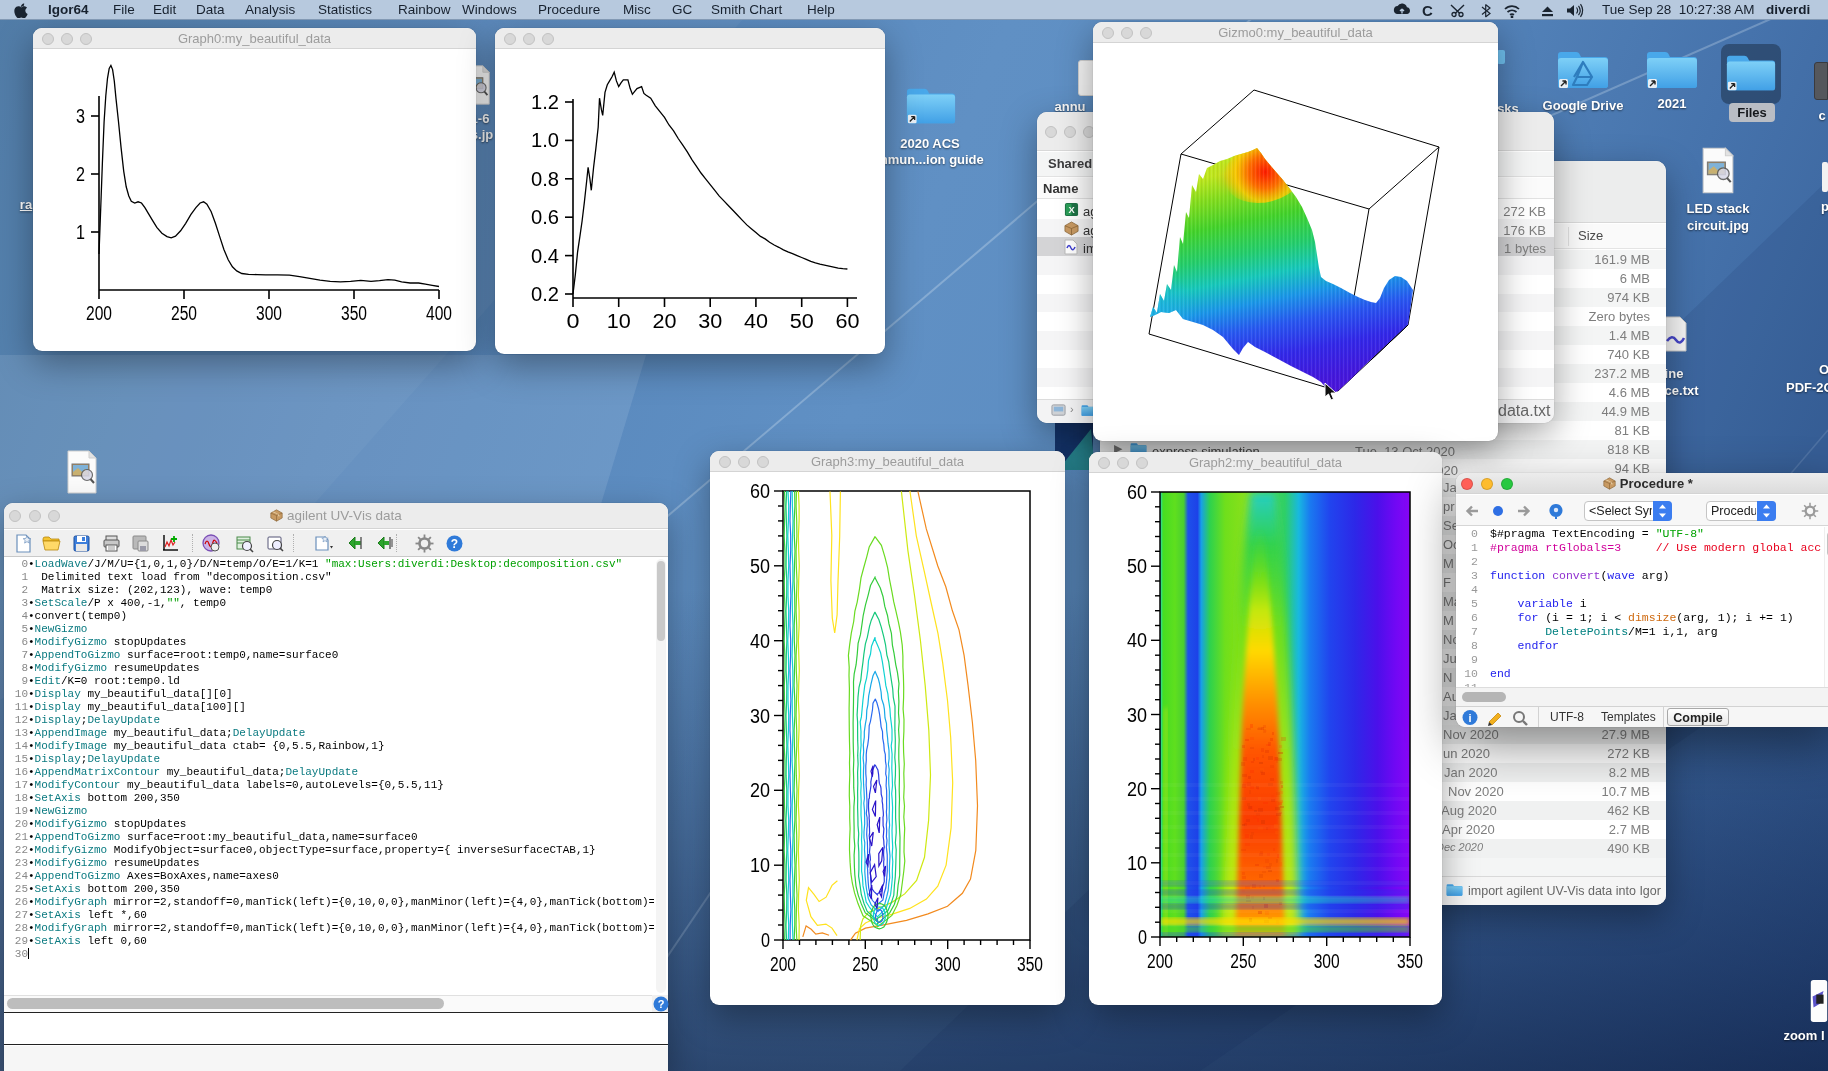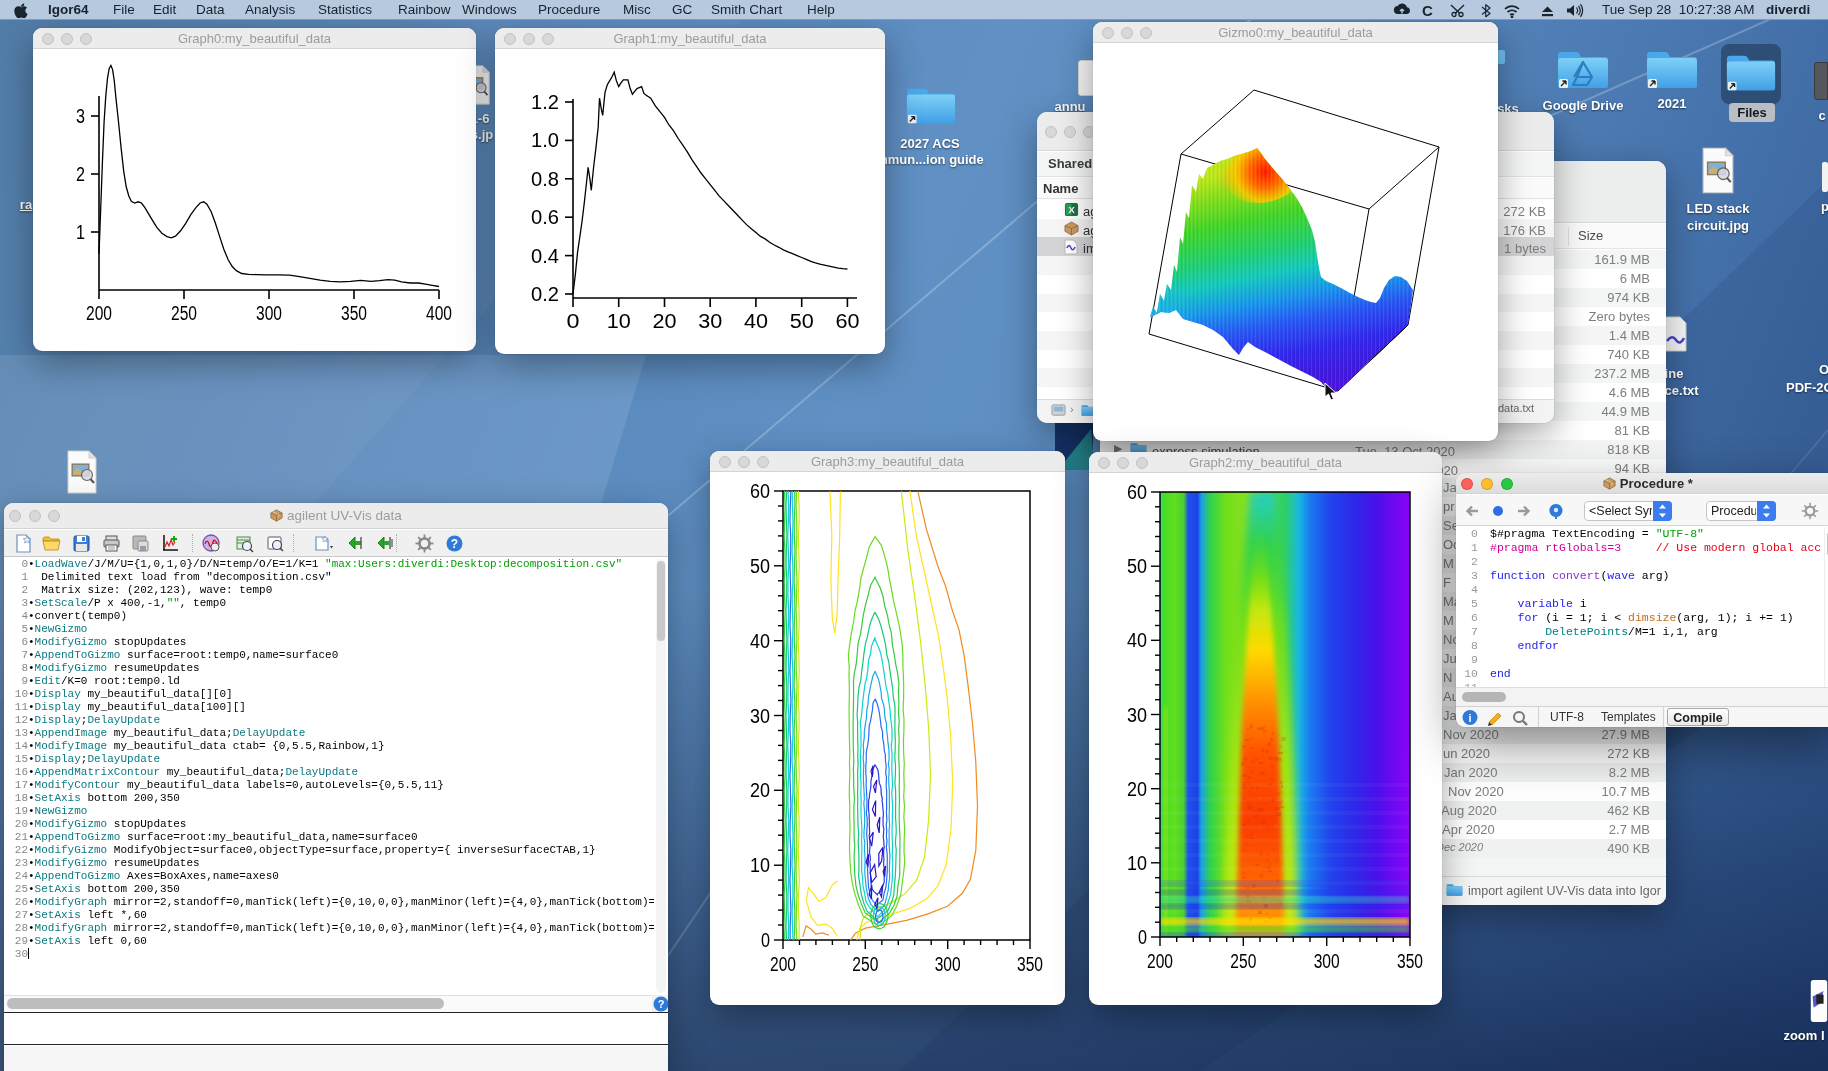--- a/index.html
+++ b/index.html
@@ -59,21 +59,21 @@
     <line x1="25.5" y1="29" x2="29" y2="33" stroke="#555" stroke-width="2"></line>
     </svg>
     <div class="dicon-label" style="left:460px;top:111px;width:40px;">1-6</div>
     <div class="dicon-label" style="left:462px;top:127px;width:40px;">s.jp</div>
     <svg class="abs" style="left:905px;top:85px" width="52" height="42" viewBox="0 0 54 42">
     <path d="M2 6 Q2 3 5 3 L20 3 Q23 3 24 6 L25 8 L49 8 Q52 8 52 11 L52 36 Q52 39 49 39 L5 39 Q2 39 2 36 Z" fill="#49a8ea"></path>
     <path d="M2 12 Q2 9 5 9 L49 9 Q52 9 52 12 L52 36 Q52 39 49 39 L5 39 Q2 39 2 36 Z" fill="url(#fgrad)"></path>
       <rect x="3" y="30" width="9" height="9" rx="1.5" fill="#e8eef4"></rect>
       <path d="M5 37 L10 32 M10 32 L10 35.6 M10 32 L6.4 32" stroke="#222" stroke-width="1.4" fill="none"></path>
     </svg>
-    <div class="dicon-label" style="left:880px;top:136px;width:100px;">2027 ACS</div>
+    <div class="dicon-label" style="left:880px;top:136px;width:100px;">2020 ACS</div>
     <div class="dicon-label" style="left:860px;top:152px;width:140px;">mmun...ion guide</div>
     <div class="abs" style="left:1078px;top:60px;width:22px;height:36px;background:#f4f4f4;border-radius:3px;border:1px solid #d0d0d0;"></div>
     <div class="dicon-label" style="left:1048px;top:99px;width:44px;">annu</div>
     <div class="dicon-label" style="left:1486px;top:101px;width:44px;">sks</div>
     <div class="abs" style="left:1497px;top:50px;width:8px;height:14px;background:#6fc0ef;border-radius:2px;"></div>
     <svg class="abs" style="left:1556px;top:48px" width="54" height="44" viewBox="0 0 54 42">
     <path d="M2 6 Q2 3 5 3 L20 3 Q23 3 24 6 L25 8 L49 8 Q52 8 52 11 L52 36 Q52 39 49 39 L5 39 Q2 39 2 36 Z" fill="#49a8ea"></path>
     <path d="M2 12 Q2 9 5 9 L49 9 Q52 9 52 12 L52 36 Q52 39 49 39 L5 39 Q2 39 2 36 Z" fill="url(#fgrad)"></path>
       <path d="M27 13 L36 28 L31 36 L17 36 L21 28 Z M27 13 L18 28 M36 28 L22 28" fill="none" stroke="#2e7dbe" stroke-width="2.2" stroke-linejoin="round"></path>
       <rect x="3" y="30" width="9" height="9" rx="1.5" fill="#e8eef4"></rect>
@@ -266,21 +266,21 @@
     <div class="abs" style="left:0;top:287px;width:517px;height:24px;background:#f3f3f4;border-top:1px solid #dcdcdc;border-radius:0 0 10px 10px;"></div>
     <svg class="abs" style="left:14px;top:291px" width="15" height="15" viewBox="0 0 16 16">
       <rect x="1" y="2" width="14" height="11" rx="1.5" fill="#cfd2d6" stroke="#9a9da2"></rect>
       <rect x="3" y="4" width="10" height="5" fill="#8fb6d9"></rect>
     </svg>
     <div class="abs" style="left:33px;top:291px;font-size:11px;color:#888;">›</div>
     <svg class="abs" style="left:44px;top:292px" width="16" height="13" viewBox="0 0 54 42">
       <path d="M2 6 Q2 3 5 3 L20 3 Q23 3 24 6 L25 8 L49 8 Q52 8 52 11 L52 36 Q52 39 49 39 L5 39 Q2 39 2 36 Z" fill="#49a8ea"></path>
       <path d="M2 12 Q2 9 5 9 L49 9 Q52 9 52 12 L52 36 Q52 39 49 39 L5 39 Q2 39 2 36 Z" fill="url(#fgrad)"></path>
     </svg>
-    <div class="abs" style="left:461px;top:290px;font-size:11px;color:#666;">data.txt</div>
+    <div class="abs" style="left:461px;top:290px;font-size:16px;color:#666;">data.txt</div>
   </div>
 <div class="win" style="left:1093px;top:22px;width:405px;height:419px;z-index:12;">
     <div class="tbar"></div>
     <div class="ttl">Gizmo0:my_beautiful_data</div>
     <div class="tl" style="left:9px;"></div>
     <div class="tl" style="left:28px;"></div>
     <div class="tl" style="left:47px;"></div>
     <svg class="abs" style="left:0;top:0" width="405" height="419" viewBox="0 0 405 419">
 <defs>
 <linearGradient id="gsurf" x1="190" y1="140" x2="240" y2="390" gradientUnits="userSpaceOnUse">
@@ -358,21 +358,20 @@
       <line x1="58" y1="183.0" x2="66" y2="183.0" stroke="#000" stroke-width="1.6"></line>
       <text x="52.0" y="190.0" font-size="20" fill="#000" text-anchor="end" font-family="Liberation Sans" textLength="9" lengthAdjust="spacingAndGlyphs">1</text>
       <line x1="58" y1="125.0" x2="66" y2="125.0" stroke="#000" stroke-width="1.6"></line>
       <text x="52.0" y="132.0" font-size="20" fill="#000" text-anchor="end" font-family="Liberation Sans" textLength="9" lengthAdjust="spacingAndGlyphs">2</text>
       <line x1="58" y1="67.0" x2="66" y2="67.0" stroke="#000" stroke-width="1.6"></line>
       <text x="52.0" y="74.0" font-size="20" fill="#000" text-anchor="end" font-family="Liberation Sans" textLength="9" lengthAdjust="spacingAndGlyphs">3</text>
     </svg>
   </div>
 <div class="win" style="left:495px;top:28px;width:390px;height:326px;z-index:16;">
     <div class="tbar"></div>
-    <div class="ttl">Graph1:my_beautiful_data</div>
     <div class="tl" style="left:9px;"></div>
     <div class="tl" style="left:28px;"></div>
     <div class="tl" style="left:47px;"></div>
     <svg class="abs" style="left:0;top:21px" width="390" height="305" viewBox="0 0 390 305">
       <path d="M78.0,245.0 L80.3,225.8 L82.6,202.8 L84.9,187.4 L87.1,172.0 L89.4,152.8 L91.7,131.7 L93.1,118.3 L94.9,129.8 L96.3,141.3 L98.6,118.3 L100.9,99.1 L103.2,78.0 L104.5,49.2 L106.4,60.7 L107.7,66.4 L110.0,43.4 L112.3,35.7 L114.6,31.9 L116.9,28.0 L119.2,23.2 L121.4,31.9 L123.7,37.6 L126.0,33.8 L128.3,30.9 L130.6,30.9 L132.9,30.9 L135.2,39.6 L137.4,45.3 L139.7,42.4 L142.0,39.6 L144.3,38.6 L146.6,37.6 L148.9,44.4 L151.2,46.3 L155.7,49.2 L160.3,56.8 L164.9,62.6 L169.5,68.4 L174.0,76.0 L178.6,81.8 L183.2,89.5 L187.8,96.2 L192.3,102.9 L196.9,110.6 L201.5,117.3 L206.0,124.0 L210.6,129.8 L215.2,135.6 L219.8,141.3 L224.3,147.1 L228.9,151.9 L233.5,156.7 L238.1,161.5 L242.6,166.3 L247.2,171.1 L251.8,175.9 L256.3,179.7 L260.9,183.6 L265.5,187.4 L270.1,189.9 L274.6,193.2 L279.2,196.0 L283.8,198.3 L288.4,200.8 L292.9,202.8 L297.5,204.7 L302.1,206.6 L306.7,208.5 L311.2,210.4 L315.8,212.4 L320.4,213.9 L324.9,215.2 L329.5,216.2 L334.1,217.2 L338.7,218.1 L343.2,219.1 L347.8,219.7 L352.4,220.0" fill="none" stroke="#000" stroke-width="1.3"></path>
       <line x1="78" y1="249" x2="362" y2="249" stroke="#000" stroke-width="1.6"></line>
       <line x1="78" y1="249" x2="78" y2="50" stroke="#000" stroke-width="1.6"></line>
       <line x1="78.0" y1="249" x2="78.0" y2="258" stroke="#000" stroke-width="1.6"></line>
       <text x="78.0" y="279.0" font-size="20" fill="#000" text-anchor="middle" font-family="Liberation Sans" textLength="13" lengthAdjust="spacingAndGlyphs">0</text>
       <line x1="123.7" y1="249" x2="123.7" y2="258" stroke="#000" stroke-width="1.6"></line>

